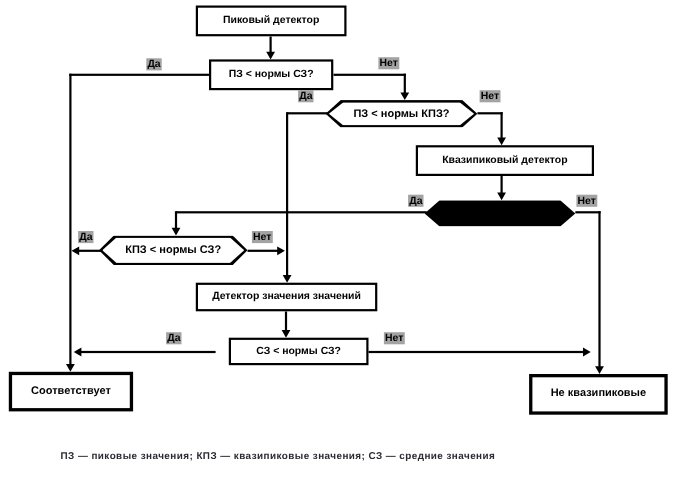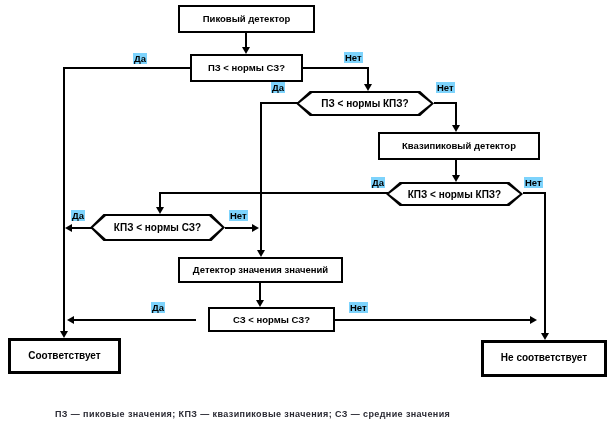--- a/index.html
+++ b/index.html
@@ -24,21 +24,21 @@
     clip-path:polygon(0% 50%,10% 0%,90% 0%,100% 50%,90% 100%,10% 100%);
     display:flex;align-items:center;justify-content:center;
     font-size:10px;font-weight:700;white-space:nowrap;
   }
   .line{position:absolute;background:#000;}
   .arr{position:absolute;width:0;height:0;}
   .arr.down{border-left:4px solid transparent;border-right:4px solid transparent;border-top:7px solid #000;}
   .arr.left{border-top:4px solid transparent;border-bottom:4px solid transparent;border-right:7px solid #000;}
   .arr.right{border-top:4px solid transparent;border-bottom:4px solid transparent;border-left:7px solid #000;}
   .edge-label{
-    position:absolute;font-size:9.5px;font-weight:700;white-space:nowrap;background:#7dd3fc;padding:0 1px;
+    position:absolute;font-size:9.5px;font-weight:700;white-space:nowrap;background:#a3a3a3;padding:0 1px;
   }
   .legend{
     position:absolute;left:55px;top:409px;width:520px;
     font-size:9px;font-weight:700;color:#2a2a33;letter-spacing:0.4px;white-space:nowrap;
   }
 </style>
 </head>
 <body>
 
 <div id="canvas">
@@ -93,30 +93,29 @@
   <div class="node" style="left:190px;top:54px;width:113px;height:28px;text-align:center;">ПЗ &lt; нормы СЗ?</div>
 
   <div class="node" style="left:378px;top:132px;width:162px;height:28px;">Квазипиковый детектор</div>
 
   <div class="node" style="left:178px;top:257px;width:165px;height:26px;">Детектор значения значений</div>
 
   <div class="node" style="left:208px;top:307px;width:127px;height:25px;">СЗ &lt; нормы СЗ?</div>
 
   <div class="node result" style="left:8px;top:338px;width:113px;height:36px;">Соответствует</div>
 
-  <div class="node result" style="left:481px;top:340px;width:126px;height:37px;">Не соответствует</div>
+  <div class="node result" style="left:481px;top:340px;width:126px;height:37px;">Не квазипиковые</div>
 
   <div class="hex" style="left:296px;top:91px;width:138px;height:25px;">
     <div class="hex-outer"></div>
     <div class="hex-inner">ПЗ &lt; нормы КПЗ?</div>
   </div>
 
   <div class="hex" style="left:386px;top:182px;width:137px;height:24px;">
     <div class="hex-outer"></div>
-    <div class="hex-inner">КПЗ &lt; нормы КПЗ?</div>
   </div>
 
   <div class="hex" style="left:90px;top:214px;width:135px;height:27px;">
     <div class="hex-outer"></div>
     <div class="hex-inner">КПЗ &lt; нормы СЗ?</div>
   </div>
 
   <div class="edge-label" style="left:133px;top:53px;">Да</div>
   <div class="edge-label" style="left:344px;top:52px;">Нет</div>
 

